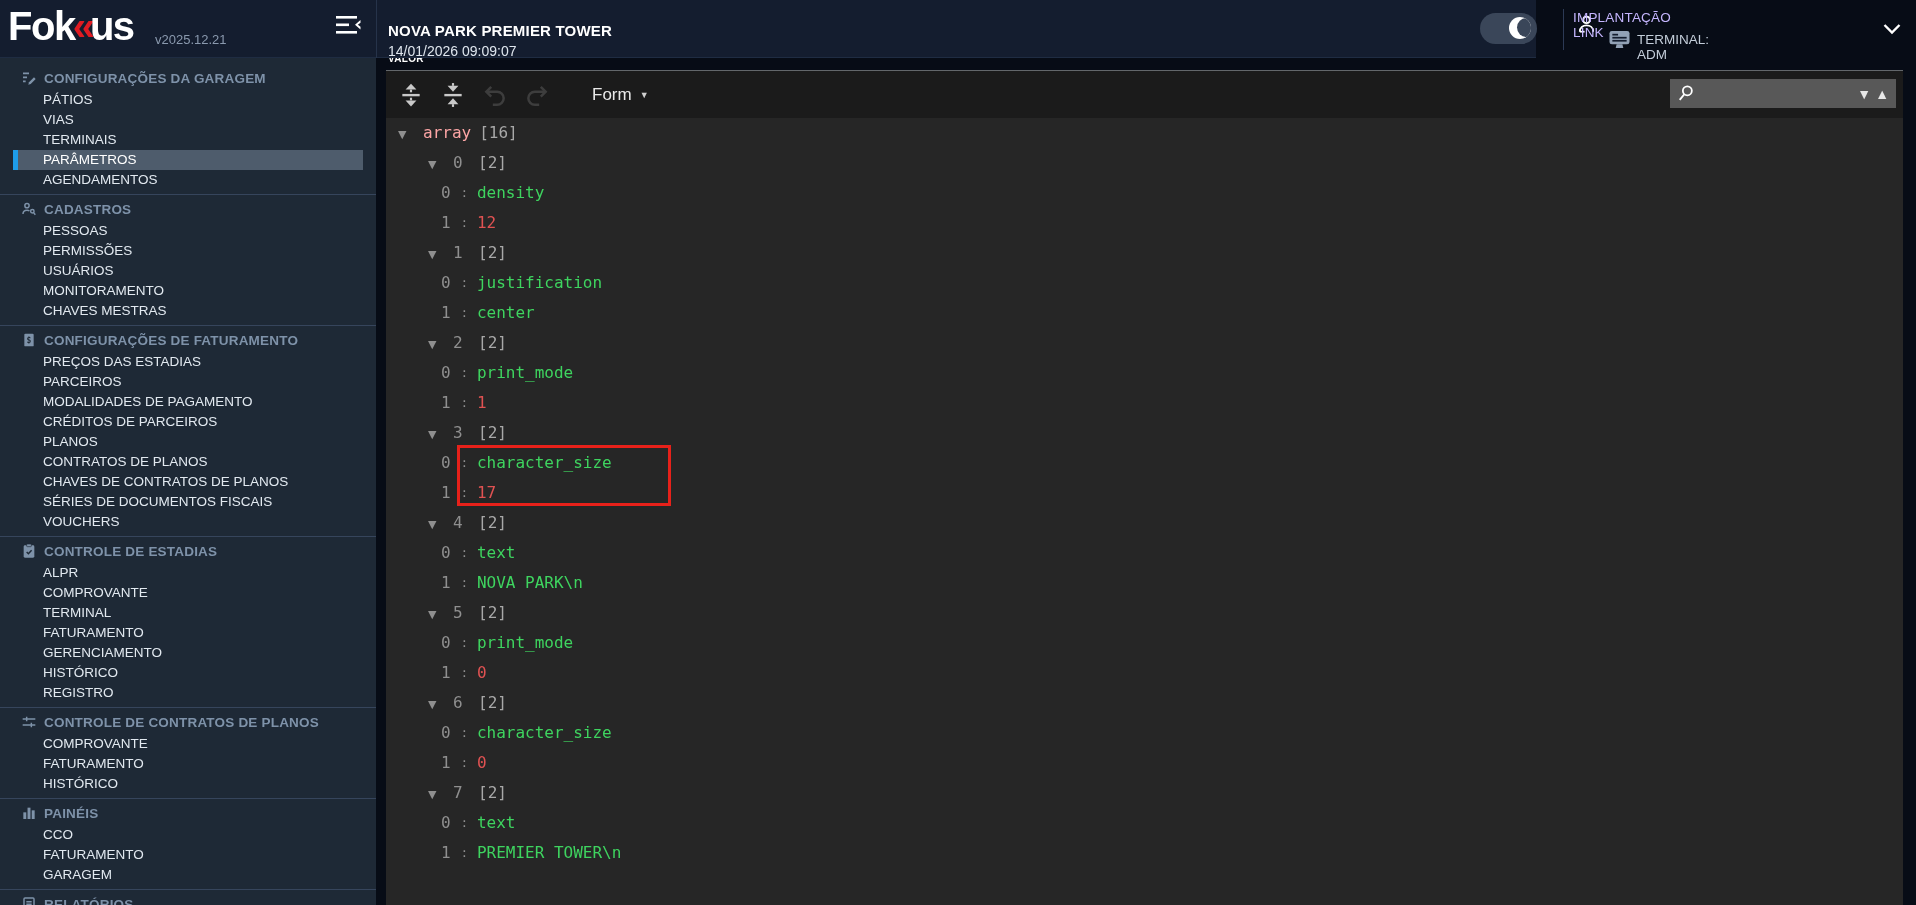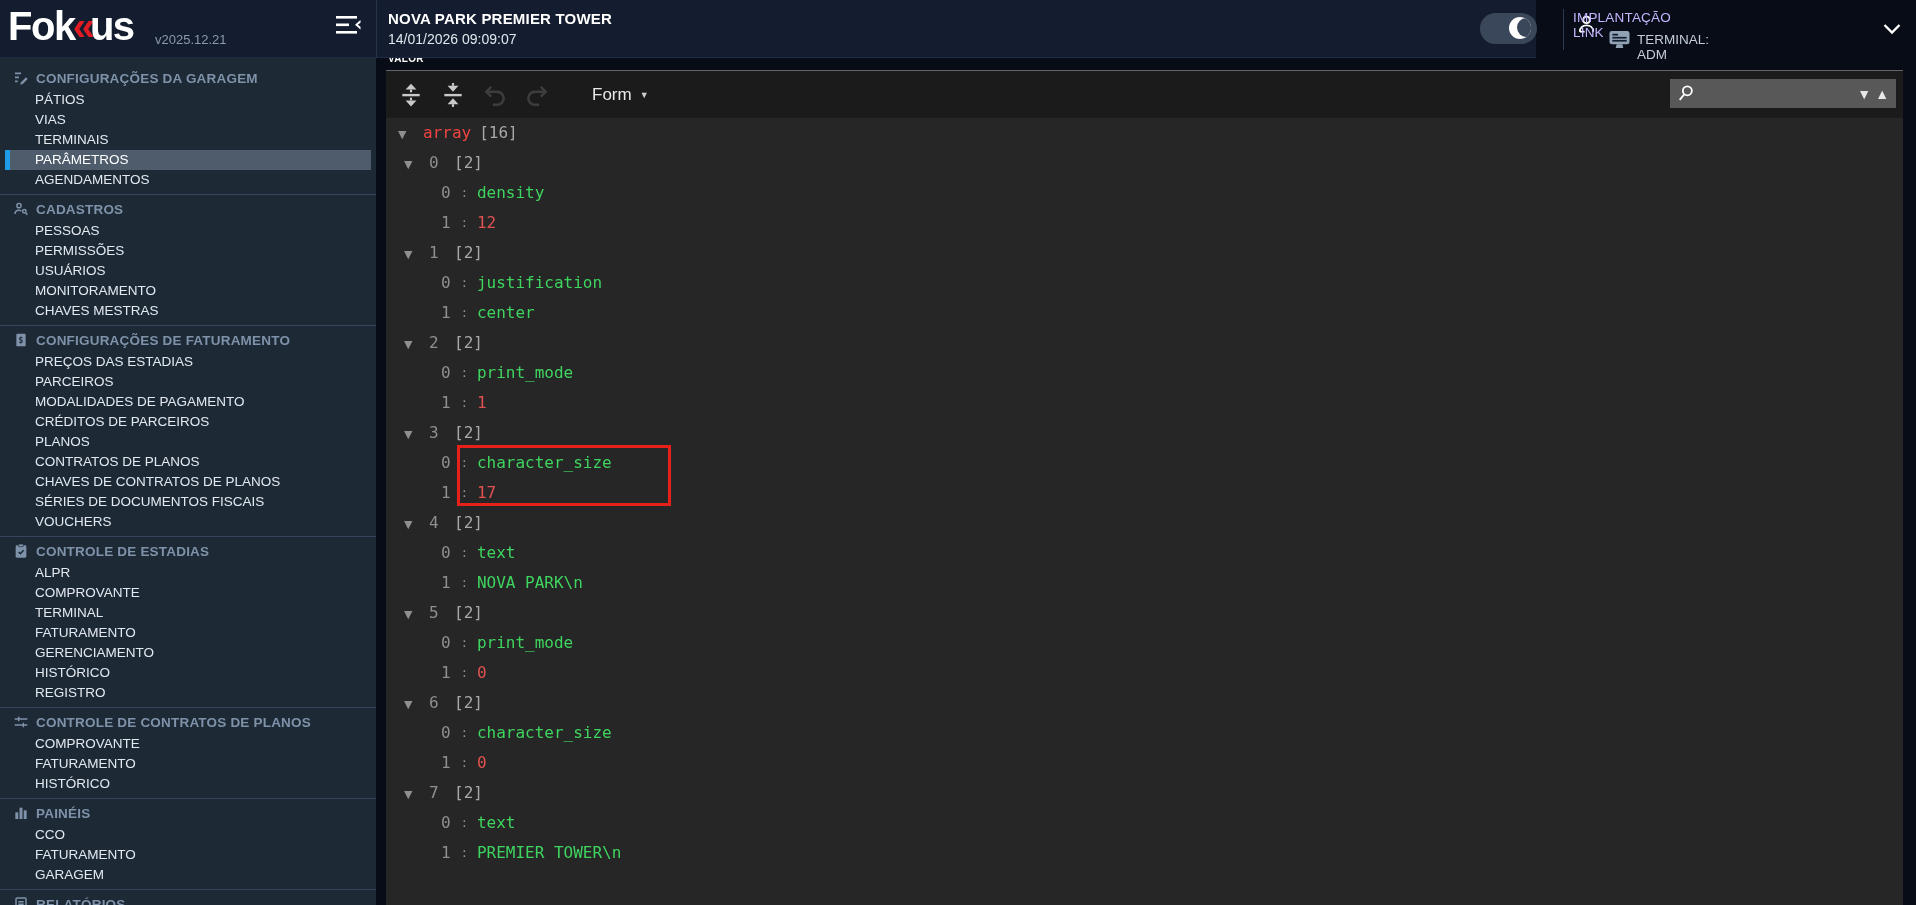--- a/index.html
+++ b/index.html
@@ -15,36 +15,36 @@
   }
   
   .header{position:absolute;left:0;top:0;width:1536px;height:58px;background:#141d2f;
     z-index:20;border-bottom:1px solid #1f2c42}
   .hdr-vline-sidebar{position:absolute;left:376px;top:0;width:1px;height:58px;background:#26334a}
   .logo{position:absolute;left:8px;top:4px;font-weight:bold;font-size:40px;color:#fff;
     letter-spacing:-1.5px;line-height:44px;white-space:nowrap}
   .logo .red{color:var(--brand-red);letter-spacing:-6px;margin:0 1px 0 -2px}
   .version{position:absolute;left:155px;top:32px;font-size:13px;color:#8a99ae}
   .menu-toggle{position:absolute;left:336px;top:14px;width:26px;height:22px;cursor:pointer}
-  .title-block{position:absolute;left:388px;top:10px}
+  .title-block{position:absolute;left:388px;top:22px}
   .hdr-title{font-size:15px;font-weight:bold;color:#fff;letter-spacing:.2px}
   .hdr-datetime{font-size:14px;color:#dfe6ee;margin-top:4px}
   .theme-toggle{position:absolute;left:1480px;top:13px;width:57px;height:31px;border-radius:16px;
     background:#3a4659;cursor:pointer}
   .moon{position:absolute;right:6px;top:4px;width:22px;height:22px;border-radius:50%;background:#fff;overflow:hidden}
   .moon::after{content:'';position:absolute;left:8px;top:1px;width:19px;height:19px;border-radius:50%;background:#3a4659}
   .hdr-vline-user{position:absolute;left:1563px;top:9px;width:1px;height:41px;background:#2c3a55}
   .person-icon{position:absolute;left:1575px;top:13px}
   .user-label{position:absolute;left:1573px;top:10px;font-size:13.5px;color:#c4b5fd;letter-spacing:.2px}
   .terminal-icon{position:absolute;left:1608px;top:30px}
   .terminal-label{position:absolute;left:1637px;top:32px;font-size:13.5px;color:#c3cdd9}
   .hdr-chevron{position:absolute;left:1882px;top:22px;cursor:pointer}
   
   .sidebar{position:absolute;left:0;top:58px;width:376px;height:847px;background:#1e2936;overflow:hidden}
-  .sb-section{border-top:1px solid #36455c;padding:4px 5px}
+  .sb-section{border-top:1px solid #36455c;padding:4px 13px}
   .sb-section:first-child{border-top:none;padding-top:10px}
   .sb-header{display:flex;align-items:center;height:20px;padding-left:8px;margin-bottom:2px;
     color:#7e92a9;font-weight:bold;font-size:13.5px;letter-spacing:.2px;white-space:nowrap}
   .sb-icon{width:17px;height:17px;margin-right:6px;display:inline-flex;align-items:center;color:#7e92a9}
   .sb-item{height:20px;line-height:20px;padding-left:30px;font-size:13.5px;color:#e2e9f0;
     position:relative;cursor:pointer;white-space:nowrap}
   .sb-item.selected{background:#4e5c6c;color:#fff}
   .sb-item.selected::before{content:'';position:absolute;left:0;top:0;width:5px;height:100%;background:var(--accent-blue)}
   
   .main{position:absolute;left:386px;top:58px;right:0;bottom:0}
@@ -60,25 +60,25 @@
   .search-box{position:absolute;right:7px;top:8px;width:226px;height:29px;background:#585858;
     display:flex;align-items:center;padding:0 7px}
   .search-box input{flex:1;min-width:0;background:none;border:none;outline:none;color:#fff;font-size:14px;margin-left:5px}
   .search-tri{font-size:14px;color:#e8e8e8;margin-left:4px;cursor:pointer;line-height:1}
   .select-row{height:34px;background:#313131;border-bottom:1px solid #606060;line-height:33px;
     padding-left:14px;color:#909090;font-size:17px;flex:none}
   .tree{flex:1;background:#262626;font-family:"DejaVu Sans Mono",monospace;font-size:16px;
     position:relative;overflow:hidden}
   .t-row{height:30px;line-height:30px;white-space:pre}
   .t-root{padding-left:12px}
-  .t-obj{padding-left:18px}
+  .t-obj{padding-left:42px}
   .tri{display:inline-block;width:25px;font-size:11px;color:#8f8f8f;cursor:pointer;
     font-family:"DejaVu Sans",sans-serif}
   .t-root .tri{width:25px}
-  .lbl{color:#ef4444}
+  .lbl{color:#fca5a5}
   .idx{display:inline-block;width:25px;color:#8f8f8f}
   .cnt{color:#a8a8a8}
   .t-root .cnt{margin-left:8px}
   .t-leaf{padding-left:55px}
   .k{color:#8f8f8f}
   .c{color:#8f8f8f;font-size:12px;margin:0 9px 0 10px;vertical-align:1px}
   .v-str{color:var(--string-green)}
   .v-num{color:var(--number-red)}
   .t-leaves.hl{position:relative}
   .hl-box{position:absolute;left:71px;top:-3px;width:214px;height:61px;

